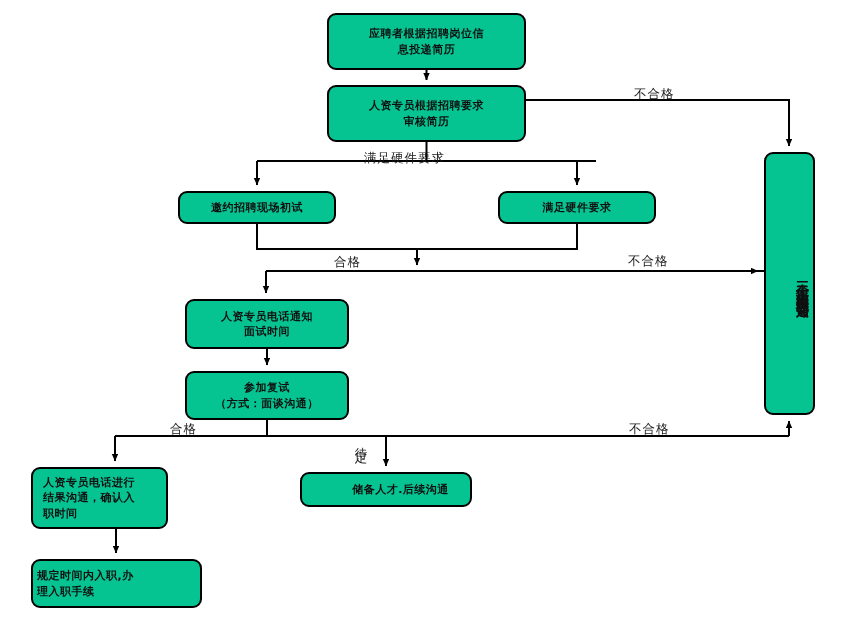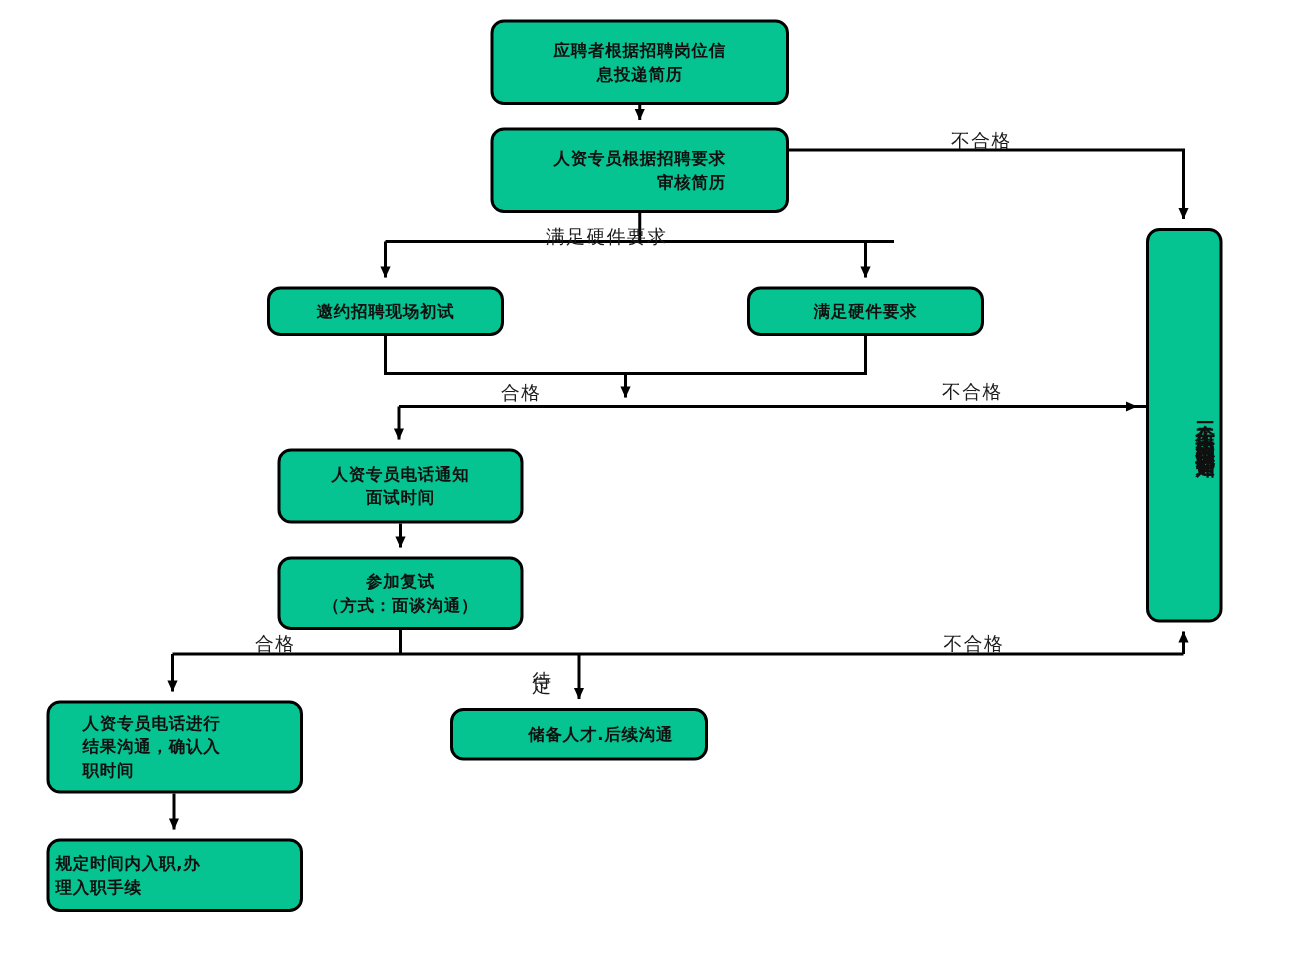--- a/index.html
+++ b/index.html
@@ -113,34 +113,34 @@
 
     <path d="M789,436 L789,421" marker-end="url(#arrow)"></path>
 
     <path d="M116,529 L116,553" marker-end="url(#arrow)"></path>
   </g>
 </svg>
 
 <div class="node" style="left:327px;top:13px;width:199px;height:57px;">应聘者根据招聘岗位信
 息投递简历</div>
 
-<div class="node" style="left:327px;top:85px;width:199px;height:57px;text-align:right;">人资专员根据招聘要求
+<div class="node" style="left:327px;top:85px;width:199px;height:57px;">人资专员根据招聘要求
 审核简历</div>
 
 <div class="node" style="left:178px;top:191px;width:158px;height:33px;">邀约招聘现场初试</div>
 
 <div class="node" style="left:498px;top:191px;width:158px;height:33px;">满足硬件要求</div>
 
 <div class="node" style="left:185px;top:299px;width:164px;height:50px;">人资专员电话通知
 面试时间</div>
 
 <div class="node" style="left:185px;top:371px;width:164px;height:49px;">参加复试
 （方式：面谈沟通）</div>
 
-<div class="node left-align" style="left:31px;top:467px;width:171px;height:62px;padding-left:22px;">人资专员电话进行
+<div class="node left-align" style="left:31px;top:467px;width:137px;height:62px;padding-left:10px;">人资专员电话进行
 结果沟通，确认入
 职时间</div>
 
 <div class="node left-align" style="left:31px;top:559px;width:171px;height:49px;padding-left:4px;">规定时间内入职,办
 理入职手续</div>
 
 <div class="node" style="left:300px;top:472px;width:172px;height:35px;padding-left:35px;">储备人才.后续沟通</div>
 
 <div class="node vertical" style="left:764px;top:152px;width:51px;height:263px;">三个工作日内未得到电话通知</div>
 

